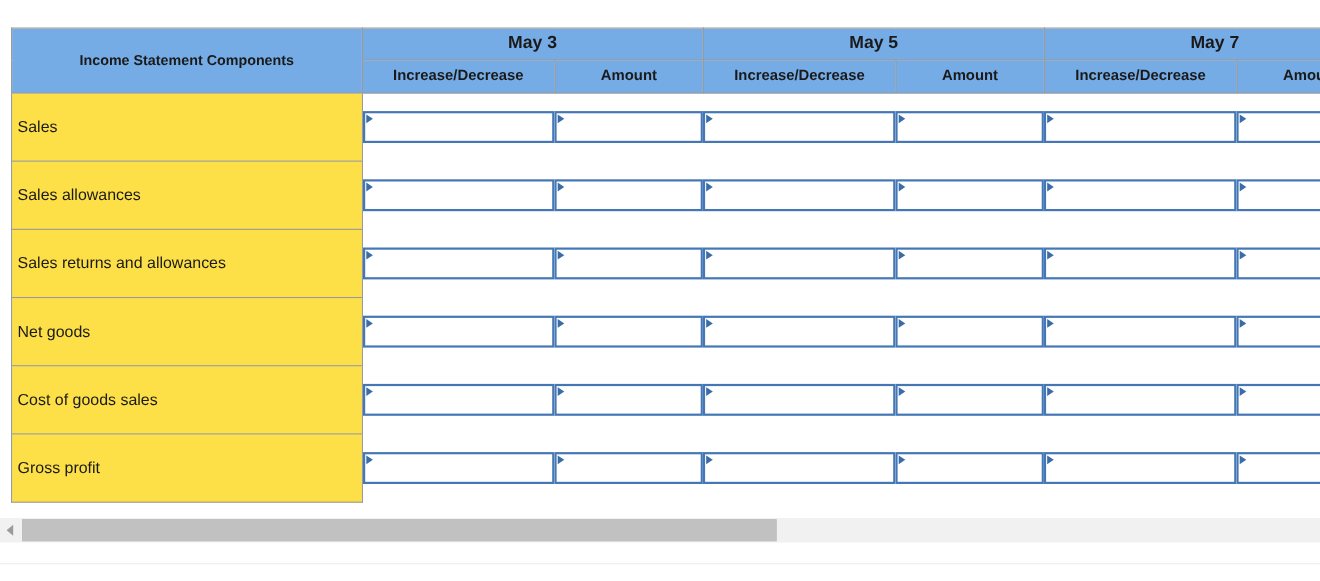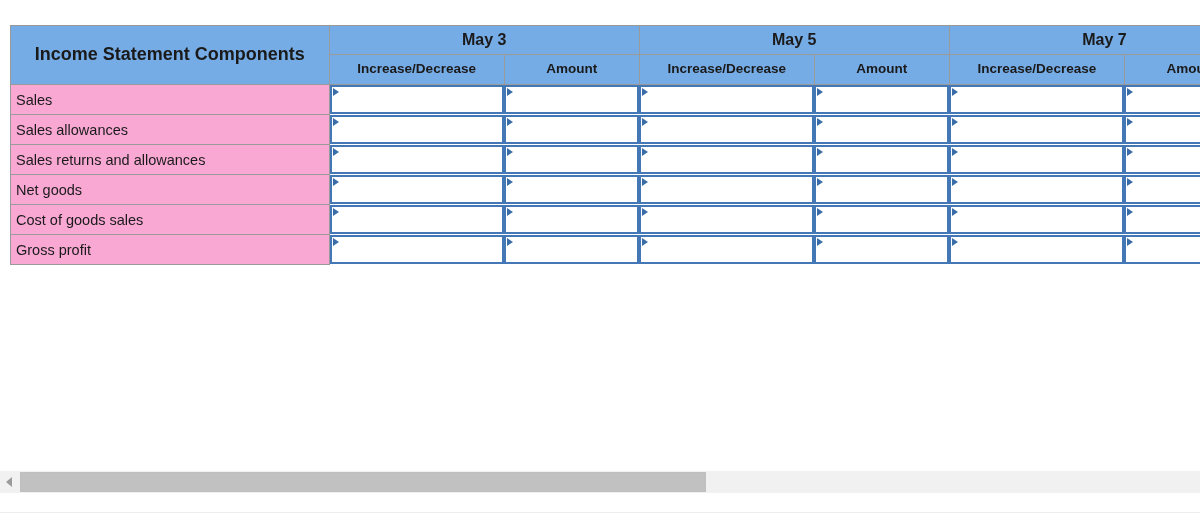--- a/index.html
+++ b/index.html
@@ -39,40 +39,40 @@
     font-weight: bold;
     font-size: 14.5px;
     text-align: center;
     border: 1px solid #9a9a9a;
     padding: 0;
     line-height: 1.1;
   }
   th.grp-label {
     height: 58px;
     vertical-align: middle;
-    font-size: 18px;
+    font-size: 13px;
     margin-top: 28px;
   }
   th.grp-date {
     height: 28px;
     vertical-align: middle;
     font-size: 16px;
   }
   th.sub {
     height: 29px;
     vertical-align: middle;
     font-size: 13.5px;
   }
 
   
   td {
     border: 1px solid #9a9a9a;
-    padding: 0;
+    padding: 16px;
     height: 29px;
-    background: #f9a8d4;
+    background: #fde047;
     vertical-align: middle;
   }
   td.rowlabel {
     text-align: left;
     padding-left: 5px;
     font-size: 14.5px;
     color: #1a1a1a;
     white-space: nowrap;
   }
   td.inputcell {

